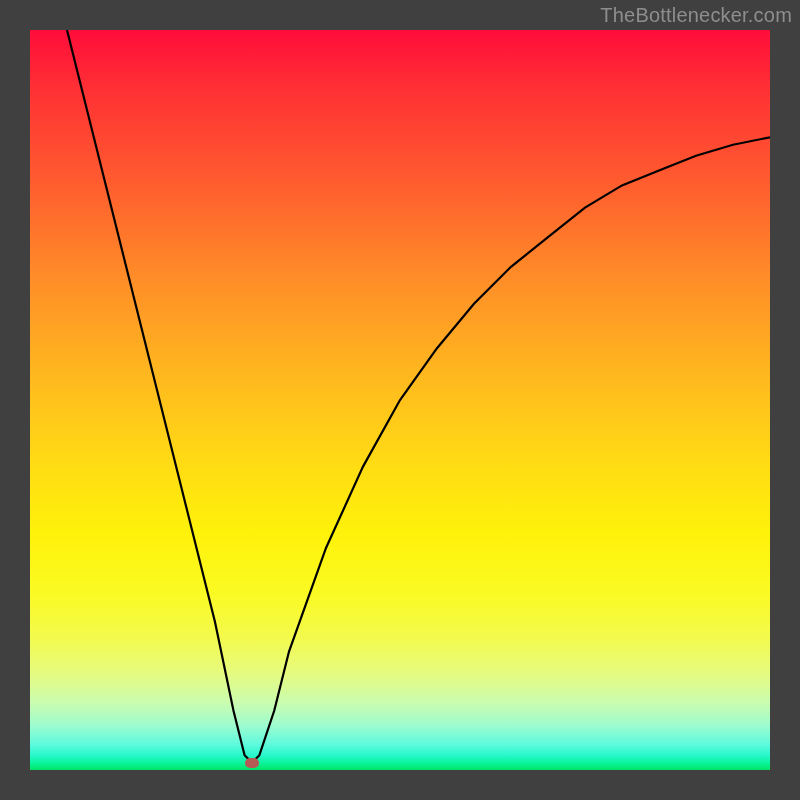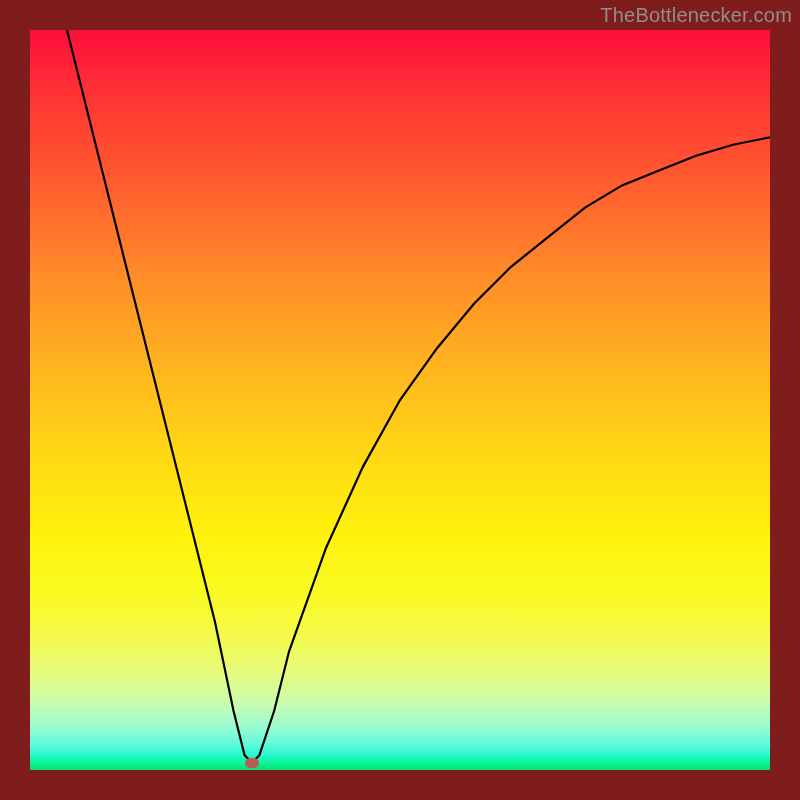--- a/index.html
+++ b/index.html
@@ -8,21 +8,21 @@
     width: 800px;
     height: 800px;
     overflow: hidden;
     background: #000;
     font-family: Arial, Helvetica, sans-serif;
   }
   .frame {
     position: relative;
     width: 800px;
     height: 800px;
-    background: #7f1d1d;
+    background: #404040;
   }
   .plot-area {
     position: absolute;
     left: 30px;
     top: 30px;
     width: 740px;
     height: 740px;
     overflow: hidden;
   }
   .gradient {

